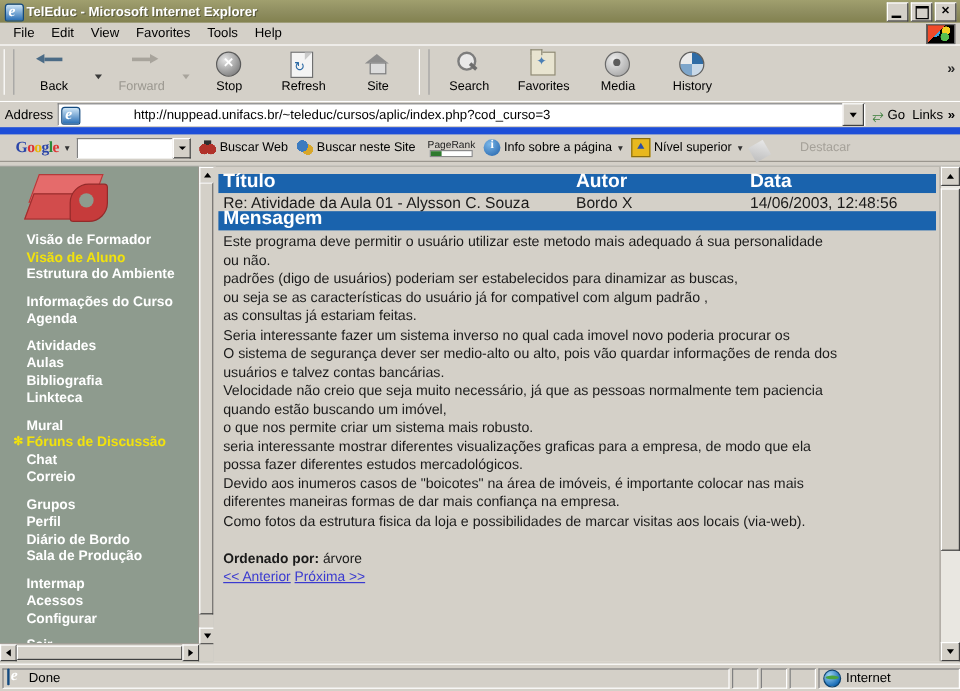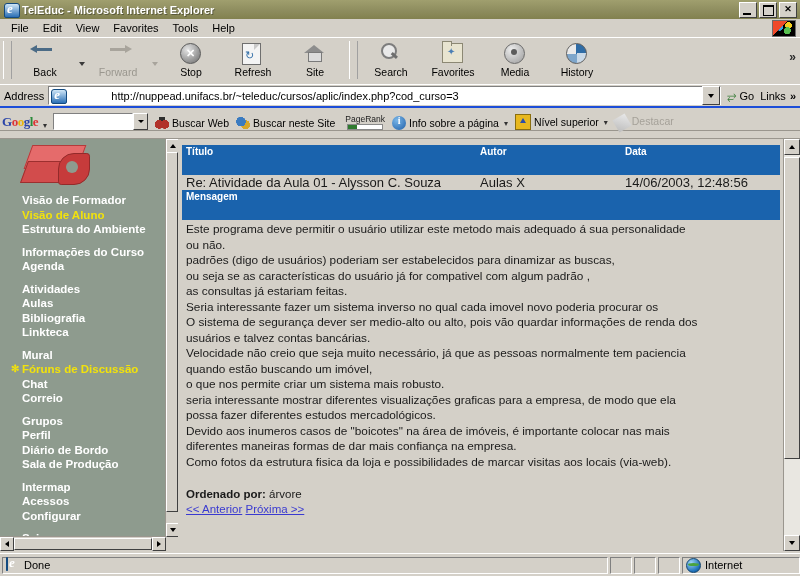--- a/index.html
+++ b/index.html
@@ -121,34 +121,34 @@
     border-color:#ffffff #404040 #404040 #ffffff;display:flex;align-items:center;justify-content:center;flex:none;
   }
   .addr-drop i{width:0;height:0;border-left:3.5px solid transparent;border-right:3.5px solid transparent;border-top:4px solid #000;}
   .gobtn{display:flex;align-items:center;font-size:11px;margin:0 6px;color:#000;}
   .gobtn .garr{color:#3a7d3a;margin-right:3px;font-size:12px;}
   .linksbtn{font-size:11px;color:#000;margin-right:4px;display:flex;align-items:center;}
   .linksbtn .cv{margin-left:4px;font-weight:bold;font-size:11px;}
 
   
   .gbar{
-    height:22px;background:#d4d0c8;display:flex;align-items:flex-end;
-    border-top:2px solid #1d4ed8;border-bottom:1px solid #9a968e;padding-left:2px;
+    height:22px;background:#d4d0c8;display:flex;align-items:center;
+    border-top:6px solid #1d4ed8;border-bottom:1px solid #9a968e;padding-left:13px;
   }
   .glogo{font-size:13px;font-weight:bold;letter-spacing:-.5px;font-family:"Liberation Serif",serif;}
   .glogo .b{color:#2b45a8;} .glogo .r{color:#d33;} .glogo .y{color:#e8b40b;} .glogo .g{color:#2a8a3a;}
   .gsearch{
     width:78px;height:15px;background:#fff;border:1px solid;
     border-color:#808080 #ffffff #ffffff #808080;margin-left:6px;display:flex;
   }
   .gsearch input{border:none;outline:none;width:100%;font-size:10px;background:transparent;font-family:"Liberation Sans",sans-serif;}
   .gdrop{width:13px;height:15px;background:#d4d0c8;border:1px solid;border-color:#ffffff #404040 #404040 #ffffff;display:flex;align-items:center;justify-content:center;}
   .gdrop i{width:0;height:0;border-left:3px solid transparent;border-right:3px solid transparent;border-top:3.5px solid #000;}
   .gitem{display:flex;align-items:center;font-size:10.5px;color:#000;margin-left:7px;white-space:nowrap;}
-  .gitem.dis{color:#a5a199;}
+  .gitem.dis{color:#a5a199;gap:24px;}
   .gitem .gi{width:14px;height:14px;margin-right:3px;flex:none;position:relative;}
   .g-binoc{background:
      radial-gradient(circle at 30% 60%,#b1322a 0 33%,transparent 34%),
      radial-gradient(circle at 70% 60%,#b1322a 0 33%,transparent 34%),
      linear-gradient(#2e2e2e,#2e2e2e) 4px 1px/6px 5px no-repeat;}
   .g-site{background:
      radial-gradient(circle at 35% 40%,#3b7bc0 0 38%,transparent 39%),
      radial-gradient(circle at 68% 62%,#d8a72a 0 34%,transparent 35%);}
   .g-pr{display:flex;flex-direction:column;align-items:center;margin-left:10px;}
   .g-pr .t{font-size:8.5px;color:#222;line-height:8px;}
@@ -198,22 +198,22 @@
   .sb-track{background:#e9e7e1;flex:1;height:12px;}
   .corner-box{position:absolute;right:0;bottom:0;width:12px;height:14px;background:#d4d0c8;}
 
   
   .content-wrap{flex:1;position:relative;background:#d4d0c8;}
   .content{
     position:absolute;left:0;top:0;right:16px;bottom:0;background:#d4d0c8;
     overflow:hidden;padding:6px 0 0 0;
   }
   .bluebar{
-    background:#1a63ad;color:#ffffff;font-size:10px;font-weight:bold;
-    height:30px;line-height:14px;display:flex;margin:0 4px 0 4px;padding-left:4px;
+    background:#1a63ad;color:#ffffff;font-size:16px;font-weight:bold;
+    height:16px;line-height:14px;display:flex;margin:0 4px 0 4px;padding-left:4px;
   }
   .bluebar .c-title{flex:1;}
   .bluebar .c-author{width:145px;}
   .bluebar .c-date{width:155px;}
   .row{
     font-size:13px;color:#1a1a1a;height:15px;line-height:15px;display:flex;
     margin:0 4px;padding-left:4px;background:#d4d0c8;
   }
   .row .c-title{flex:1;}
   .row .c-author{width:145px;}
@@ -521,21 +521,21 @@
       <div class="content">
 
         <div class="bluebar">
           <span class="c-title">Título</span>
           <span class="c-author">Autor</span>
           <span class="c-date">Data</span>
         </div>
 
         <div class="row">
           <span class="c-title">Re: Atividade da Aula 01 - Alysson C. Souza</span>
-          <span class="c-author">Aulas X</span>
+          <span class="c-author">Bordo X</span>
           <span class="c-date">14/06/2003, 12:48:56</span>
         </div>
 
         <div class="bluebar">
           <span class="c-title">Mensagem</span>
         </div>
 
         <div class="msgbody">
           <p>Este programa deve permitir o usuário utilizar este metodo mais adequado á sua personalidade</p>
           <p>ou não.</p>

